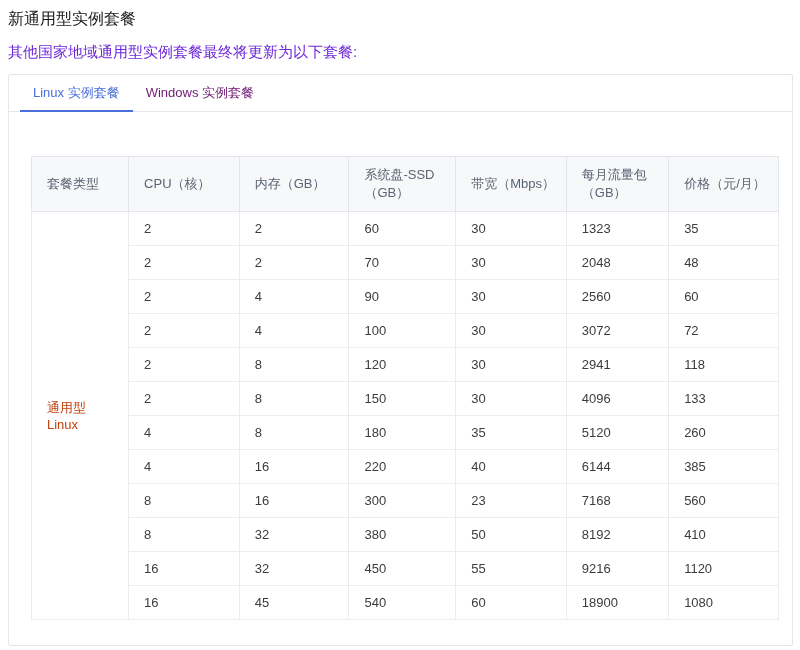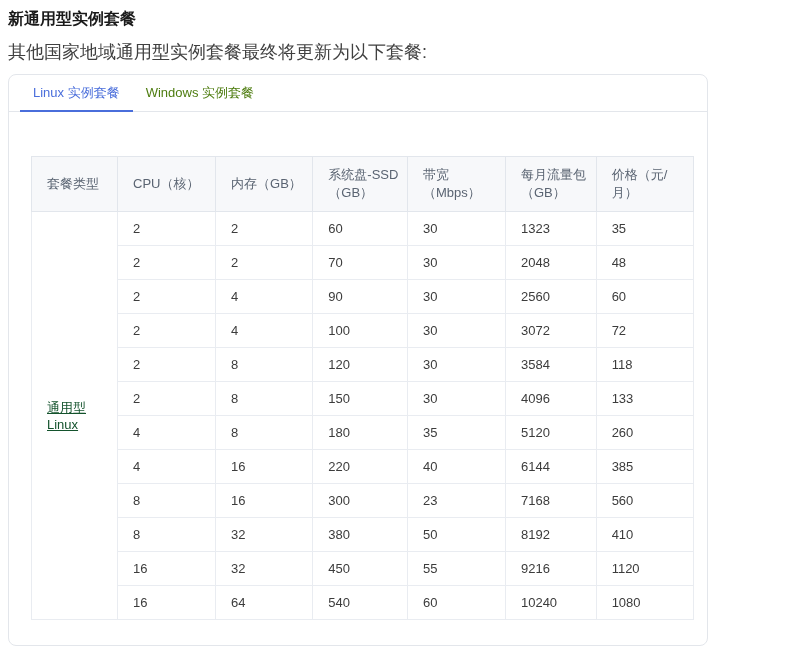--- a/index.html
+++ b/index.html
@@ -7,53 +7,53 @@
   body {
     width: 800px; height: 650px;
     background: #ffffff;
     font-family: "Liberation Sans", "DejaVu Sans", sans-serif;
     color: #333;
     padding: 10px 9px 0 8px;
     overflow: hidden;
   }
   .page-title {
     font-size: 16px;
-    font-weight: bold;
+    font-weight: normal;
     color: #1a1a1a;
     margin: 0;
     line-height: 18px;
   }
   .page-subtitle {
-    font-size: 18px;
-    color: #404040;
+    font-size: 15px;
+    color: #6d28d9;
     margin: 16px 0 0 0;
     line-height: 16px;
   }
   .panel {
     margin-top: 14px;
-    width: 700px;
+    width: 785px;
     height: 572px;
     border: 1px solid #e3e6eb;
-    border-radius: 8px;
+    border-radius: 2px;
     background: #fff;
   }
   .tabbar {
     height: 37px;
     border-bottom: 1px solid #e3e6eb;
     display: flex;
     align-items: stretch;
     padding-left: 11px;
   }
   .tab {
     position: relative;
     display: flex;
     align-items: center;
     padding: 0 13px;
     font-size: 13px;
-    color: #4d7c0f;
+    color: #701a75;
     cursor: pointer;
     user-select: none;
   }
   .tab.active { color: #4a6edb; }
   .tab.active::after {
     content: "";
     position: absolute;
     left: 0; right: 0; bottom: -1px;
     height: 2px;
     background: #4a6edb;
@@ -80,22 +80,21 @@
   table.pricing td {
     color: #3c3c3c;
     text-align: left;
     padding: 8px 8px 8px 15px;
     line-height: 17px;
     border: 1px solid #e9ecf1;
     vertical-align: middle;
     background: #fff;
   }
   table.pricing td.type-cell {
-    color: #14532d;
-    text-decoration: underline;
+    color: #c2410c;
   }
 </style>
 </head>
 <body>
 
 <h1 class="page-title">新通用型实例套餐</h1>
 <p class="page-subtitle">其他国家地域通用型实例套餐最终将更新为以下套餐:</p>
 
 <div class="panel">
   <div class="tabbar">
@@ -156,21 +155,21 @@
             <td>100</td>
             <td>30</td>
             <td>3072</td>
             <td>72</td>
           </tr>
           <tr>
             <td>2</td>
             <td>8</td>
             <td>120</td>
             <td>30</td>
-            <td>3584</td>
+            <td>2941</td>
             <td>118</td>
           </tr>
           <tr>
             <td>2</td>
             <td>8</td>
             <td>150</td>
             <td>30</td>
             <td>4096</td>
             <td>133</td>
           </tr>
@@ -209,22 +208,22 @@
           <tr>
             <td>16</td>
             <td>32</td>
             <td>450</td>
             <td>55</td>
             <td>9216</td>
             <td>1120</td>
           </tr>
           <tr>
             <td>16</td>
-            <td>64</td>
+            <td>45</td>
             <td>540</td>
             <td>60</td>
-            <td>10240</td>
+            <td>18900</td>
             <td>1080</td>
           </tr>
         </tbody>
     </table>
   </div>
 </div>
 
 </body></html>

